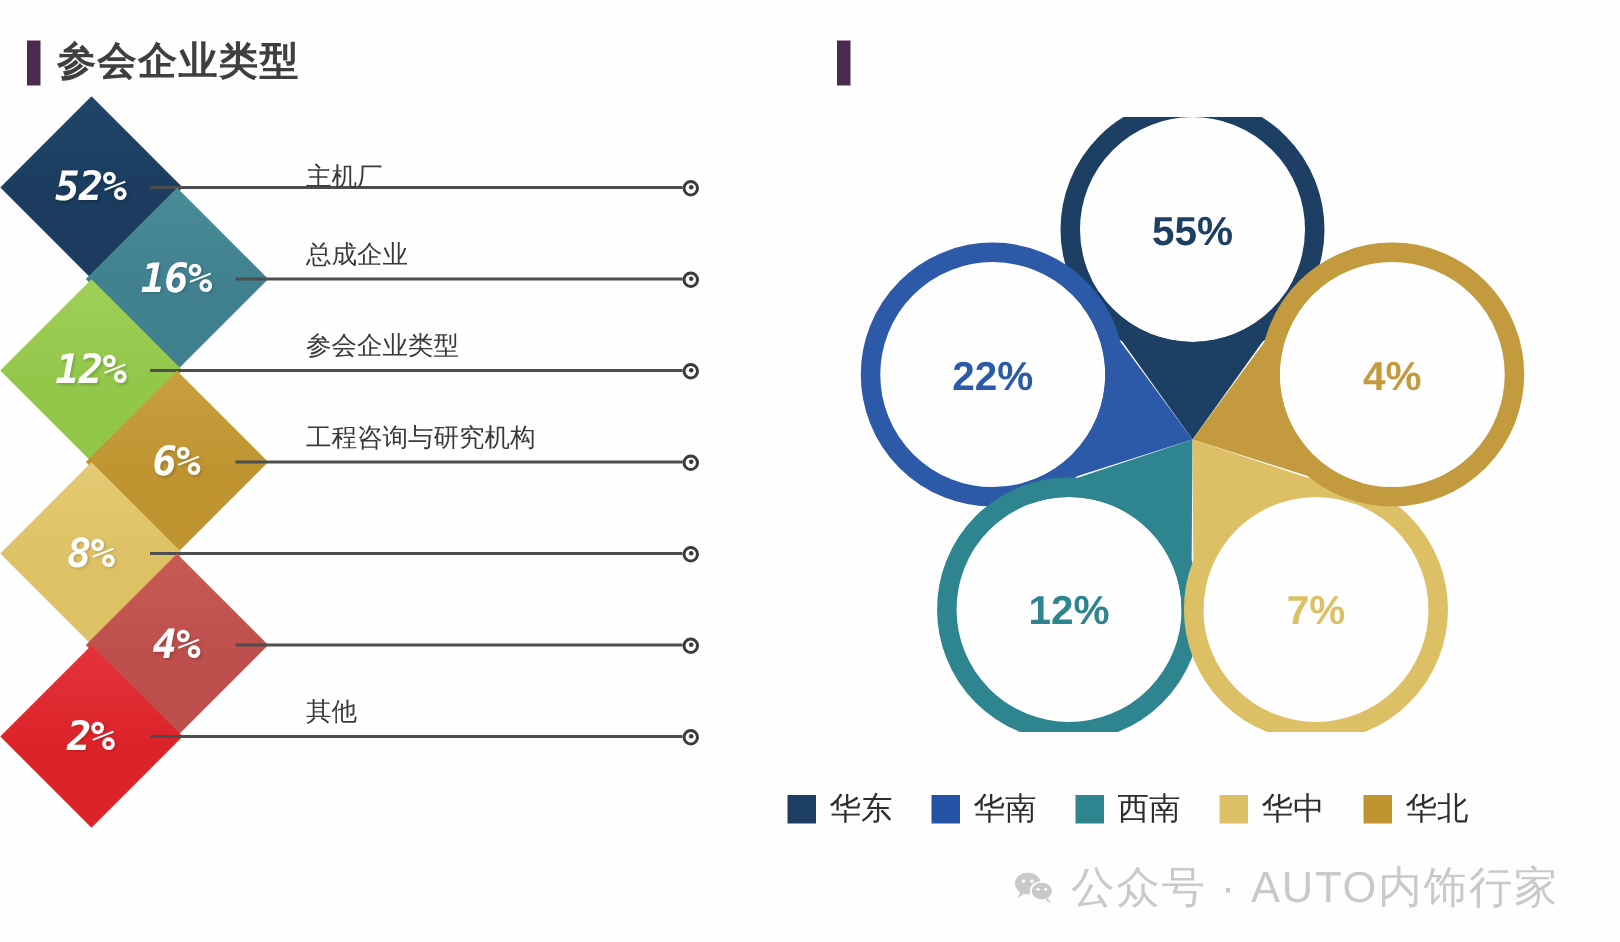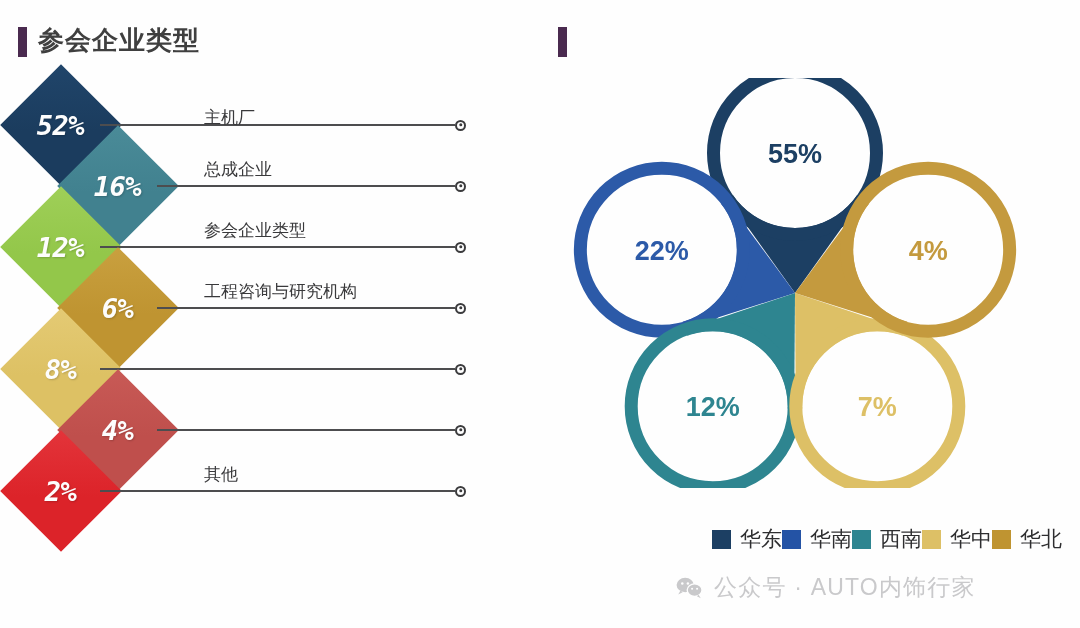--- a/index.html
+++ b/index.html
@@ -57,34 +57,34 @@
   #flower-chart{position:absolute;left:555px;top:78px;width:480px;height:410px;text-align:right;}
   #flower-svg{display:block;}
   .petal-text{
     font-family:"Liberation Sans","DejaVu Sans",sans-serif;
     font-size:27px;font-weight:bold;text-anchor:middle;
   }
 
   
   #legend{
     position:absolute;left:517px;top:522px;width:553px;height:34px;
-    display:flex;align-items:center;justify-content:flex-end;
-    padding:0 8px;box-sizing:border-box;
+    display:flex;align-items:center;justify-content:flex-start;
+    padding:0 8px;box-sizing:border-box;gap:26px;
   }
   .legend-item{display:flex;align-items:center;gap:9px;}
   .legend-swatch{width:19px;height:19px;flex:0 0 auto;}
   .legend-label{font-size:21px;color:#2e2e30;white-space:nowrap;}
 
   
   #watermark{
     position:absolute;left:676px;top:572px;
     display:flex;align-items:center;gap:11px;
   }
   #watermark .wm-text{
-    font-size:23px;color:#c9c9cb;letter-spacing:1.2px;white-space:nowrap;
+    font-size:29px;color:#c9c9cb;letter-spacing:1.2px;white-space:nowrap;
   }
 </style>
 </head>
 <body>
 
 <div class="panel" id="left-panel">
 
   <div class="heading" id="heading-left">
     <div class="heading-bar"></div>
     <div class="heading-text">参会企业类型</div>

